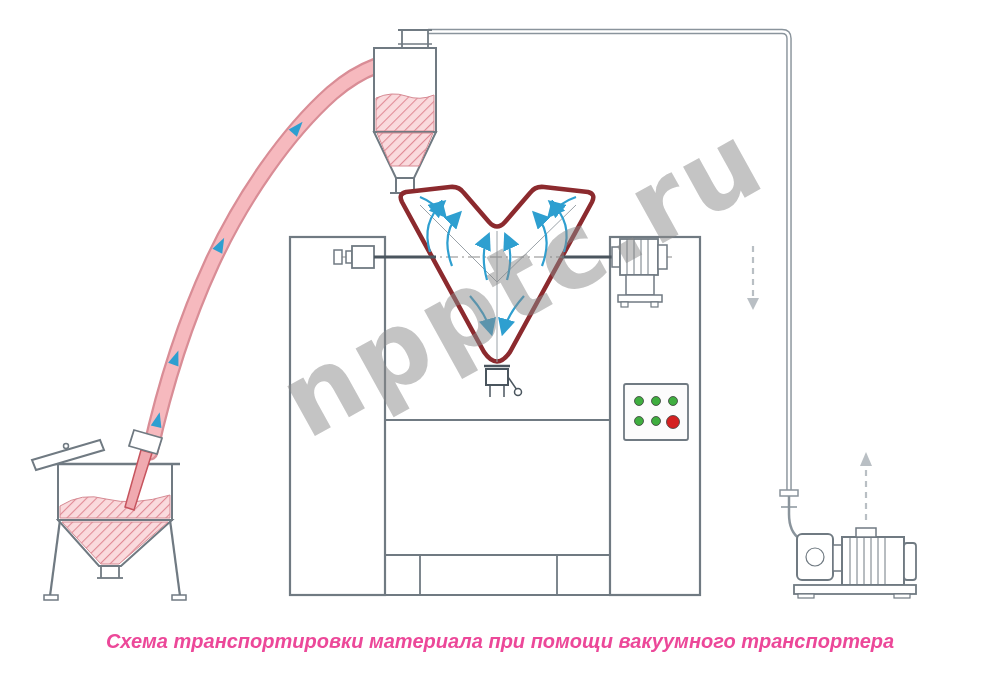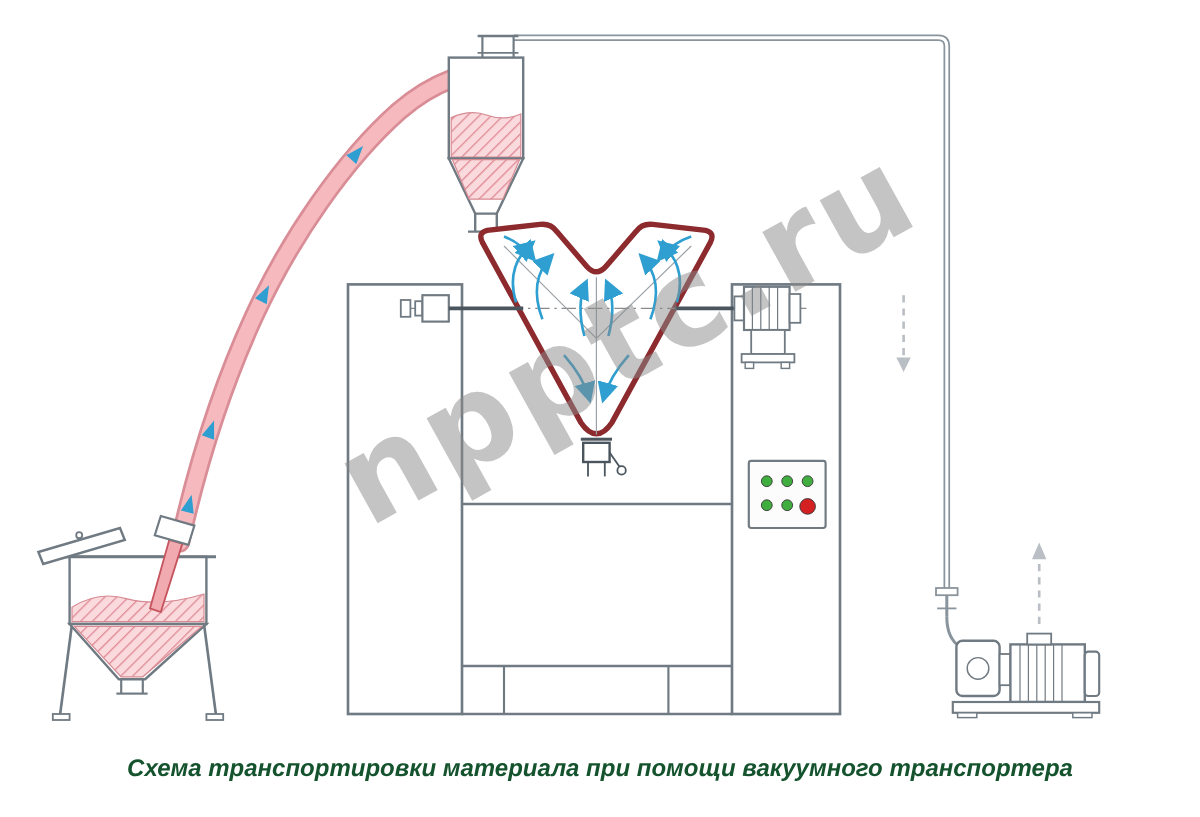--- a/index.html
+++ b/index.html
@@ -1,21 +1,21 @@
 <!DOCTYPE html>
 <html><head>
 <meta charset="utf-8">
 <style>
   html,body{margin:0;padding:0;background:#ffffff;}
   .stage{position:relative;width:1000px;height:681px;background:#fff;overflow:hidden;
          font-family:"Liberation Sans", sans-serif;}
   .diagram-svg{position:absolute;top:0;left:0;}
   .caption{position:absolute;top:630px;left:0;width:1000px;text-align:center;
            font-family:"Liberation Sans", sans-serif;
-           font-style:italic;font-weight:bold;font-size:20px;color:#14532d;}
+           font-style:italic;font-weight:bold;font-size:20px;color:#ec4899;}
 </style>
 </head>
 <body>
 
 <div class="stage">
 
 <svg class="diagram-svg" width="1000" height="620" viewBox="0 0 1000 620">
   <defs>
     <pattern id="hatch" width="7" height="7" patternTransform="rotate(45)" patternUnits="userSpaceOnUse">
       <rect width="7" height="7" fill="#fadadd"></rect>

